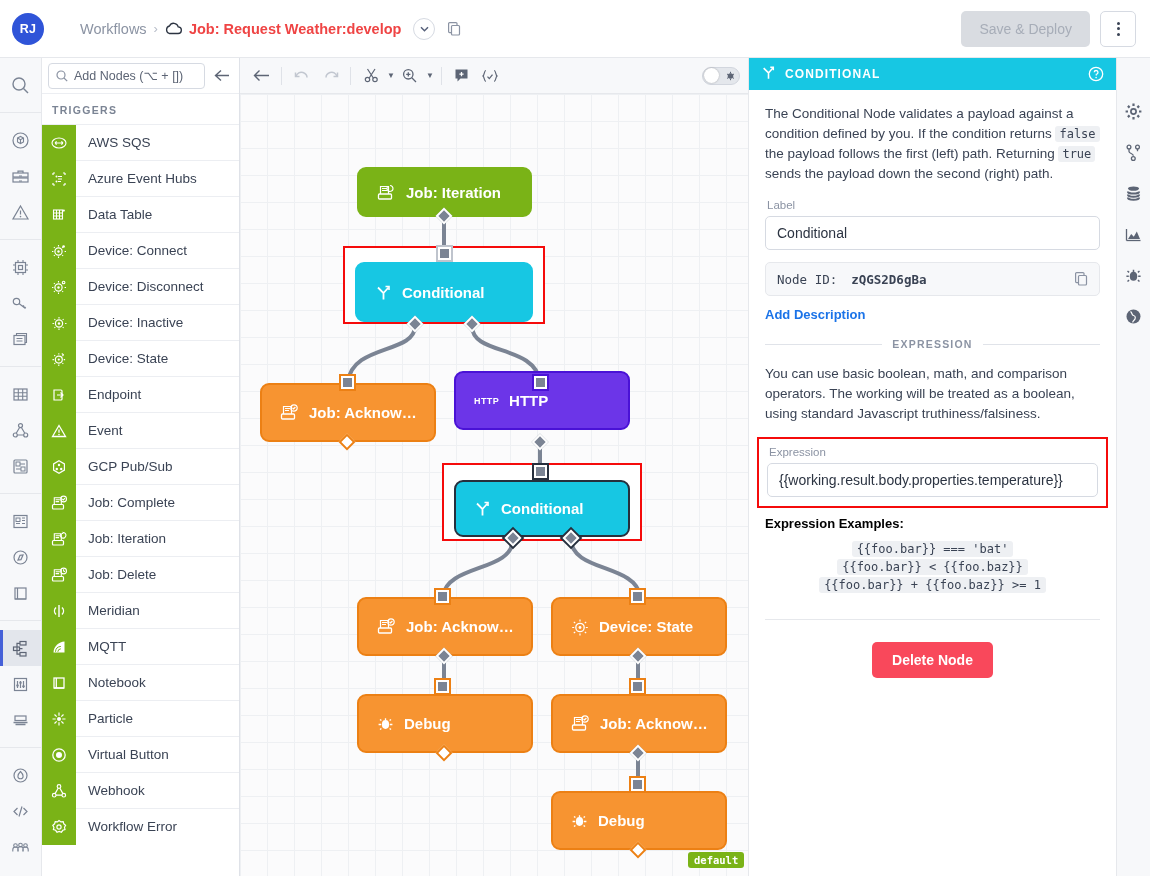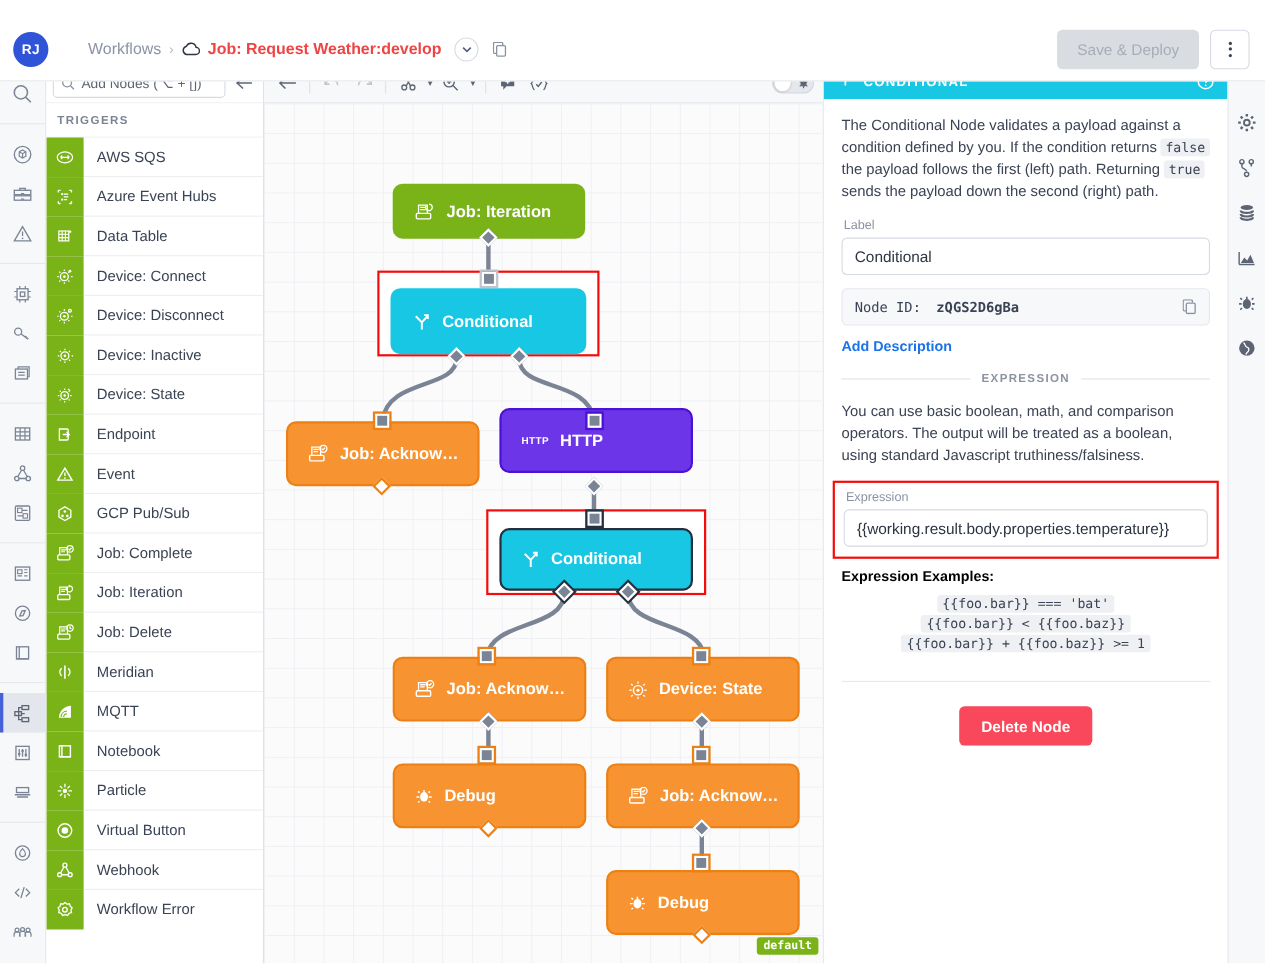--- a/index.html
+++ b/index.html
@@ -6,21 +6,21 @@
   html, body {
     width: 1150px; height: 876px;
     font-family: "Liberation Sans", sans-serif;
     background: #ffffff;
     overflow: hidden;
   }
   .app { position: relative; width: 1150px; height: 876px; }
 
   
   .topbar {
-    position: absolute; left: 0; top: 16px; width: 1150px; height: 58px;
+    position: absolute; left: 0; top: 0; width: 1150px; height: 58px;
     background: #ffffff; border-bottom: 1px solid #e6e8ec;
     display: flex; align-items: center; z-index: 40;
   }
   .avatar {
     width: 32px; height: 32px; border-radius: 50%;
     background: #2f54d8; color: #fff; font-size: 12.5px; font-weight: bold;
     display: flex; align-items: center; justify-content: center;
     margin-left: 12px; letter-spacing: .3px;
   }
   .bc { display: flex; align-items: center; margin-left: 36px; gap: 7px; font-size: 14.5px; }
@@ -877,21 +877,21 @@
       </div>
 
       <div class="add-desc">Add Description</div>
 
       <div class="sec-div">
         <span class="sec-line"></span>
         <span class="sec-label">EXPRESSION</span>
         <span class="sec-line"></span>
       </div>
 
-      <div class="p-desc">You can use basic boolean, math, and comparison operators. The output will be treated as a boolean, using standard Javascript truthiness/falsiness.</div>
+      <div class="p-desc">You can use basic boolean, math, and comparison operators. The working will be treated as a boolean, using standard Javascript truthiness/falsiness.</div>
 
       <div class="expr-wrap">
         <div class="fld-label" style="margin-top:2px;">Expression</div>
         <div class="fld-input">
           <span>{{working.result.body.properties.temperature}}</span>
         </div>
       </div>
 
       <div class="ex-title">Expression Examples:</div>
       <div class="ex-lines" id="ex-lines">

